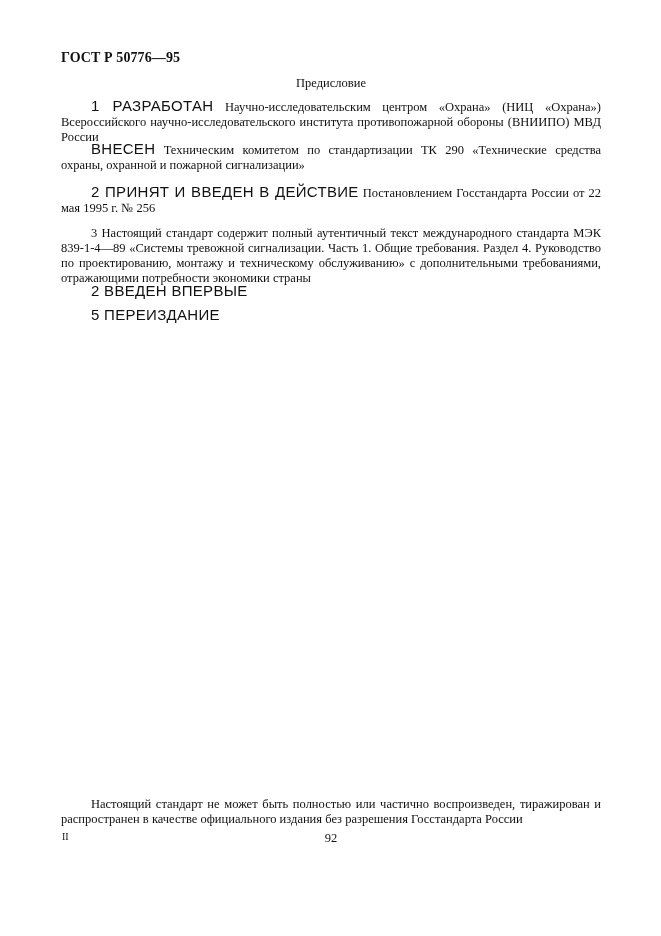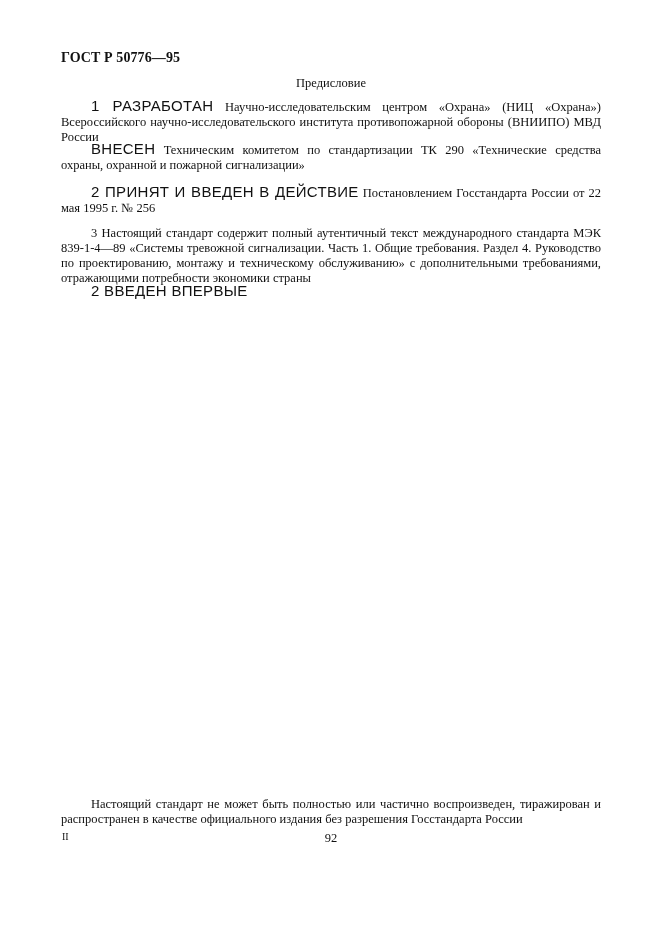--- a/index.html
+++ b/index.html
@@ -86,20 +86,21 @@
   <p class="para p1"><span class="sans-caps">1 РАЗРАБОТАН</span><span> Научно-исследовательским центром «Охрана» (НИЦ «Охрана») Всероссийского научно-исследовательского института противопожарной обороны (ВНИИПО) МВД России</span></p>
 
   <p class="para p2"><span class="sans-caps">ВНЕСЕН</span><span> Техническим комитетом по стандартизации ТК 290 «Технические средства охраны, охранной и пожарной сигнализации»</span></p>
 
   <p class="para p3"><span class="sans-caps">2 ПРИНЯТ И ВВЕДЕН В ДЕЙСТВИЕ</span><span> Постановлением Госстандарта России от 22 мая 1995 г. № 256</span></p>
 
   <p class="para p4"><span>3</span><span> Настоящий стандарт содержит полный аутентичный текст международного стандарта МЭК 839-1-4—89 «Системы тревожной сигнализации. Часть 1. Общие требования. Раздел 4. Руководство по проектированию, монтажу и техническому обслуживанию» с дополнительными требованиями, отражающими потребности экономики страны</span></p>
 
   <p class="para p5"><span class="sans-caps">2 ВВЕДЕН ВПЕРВЫЕ</span><span></span></p>
 
+  <p class="para p6"><span class="sans-caps">5 ПЕРЕИЗДАНИЕ</span><span></span></p>
 
   <p class="para notice">Настоящий стандарт не может быть полностью или частично воспроизведен, тиражирован и распространен в качестве официального издания без разрешения Госстандарта России</p>
 
   <div class="roman-page">II</div>
 
   <div class="page-number">92</div>
 
 </div>
 
 </body></html>

